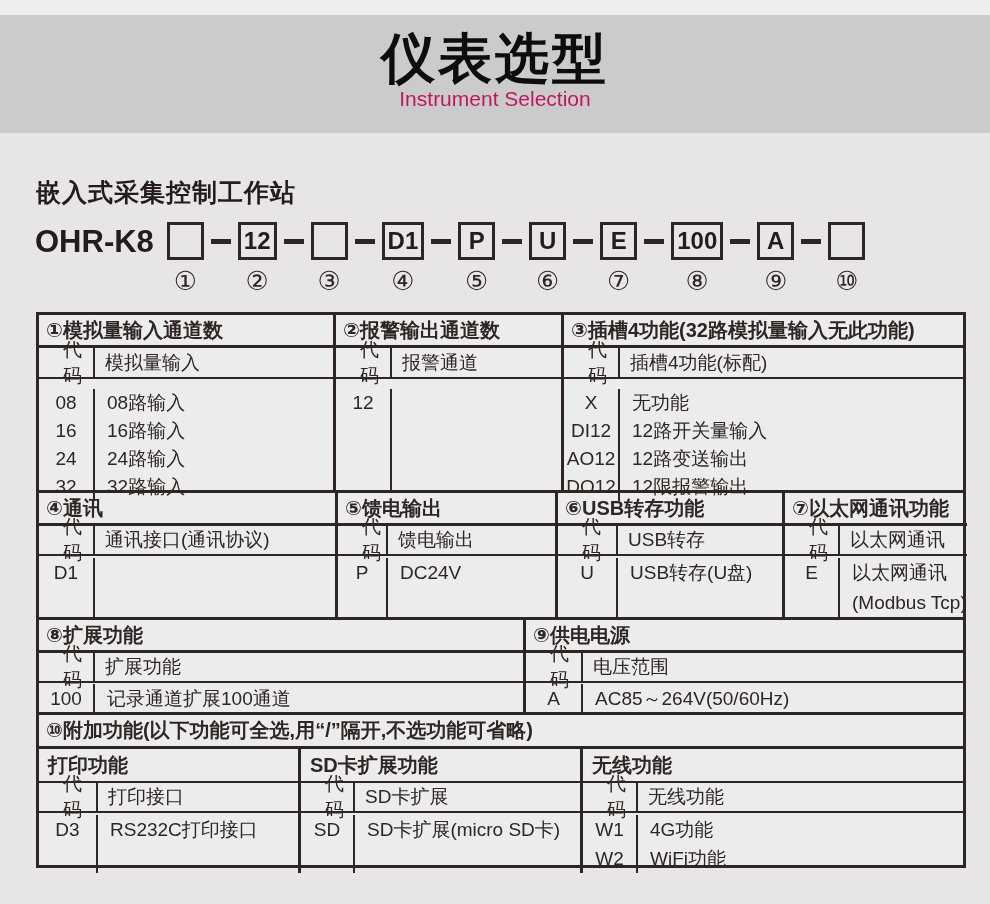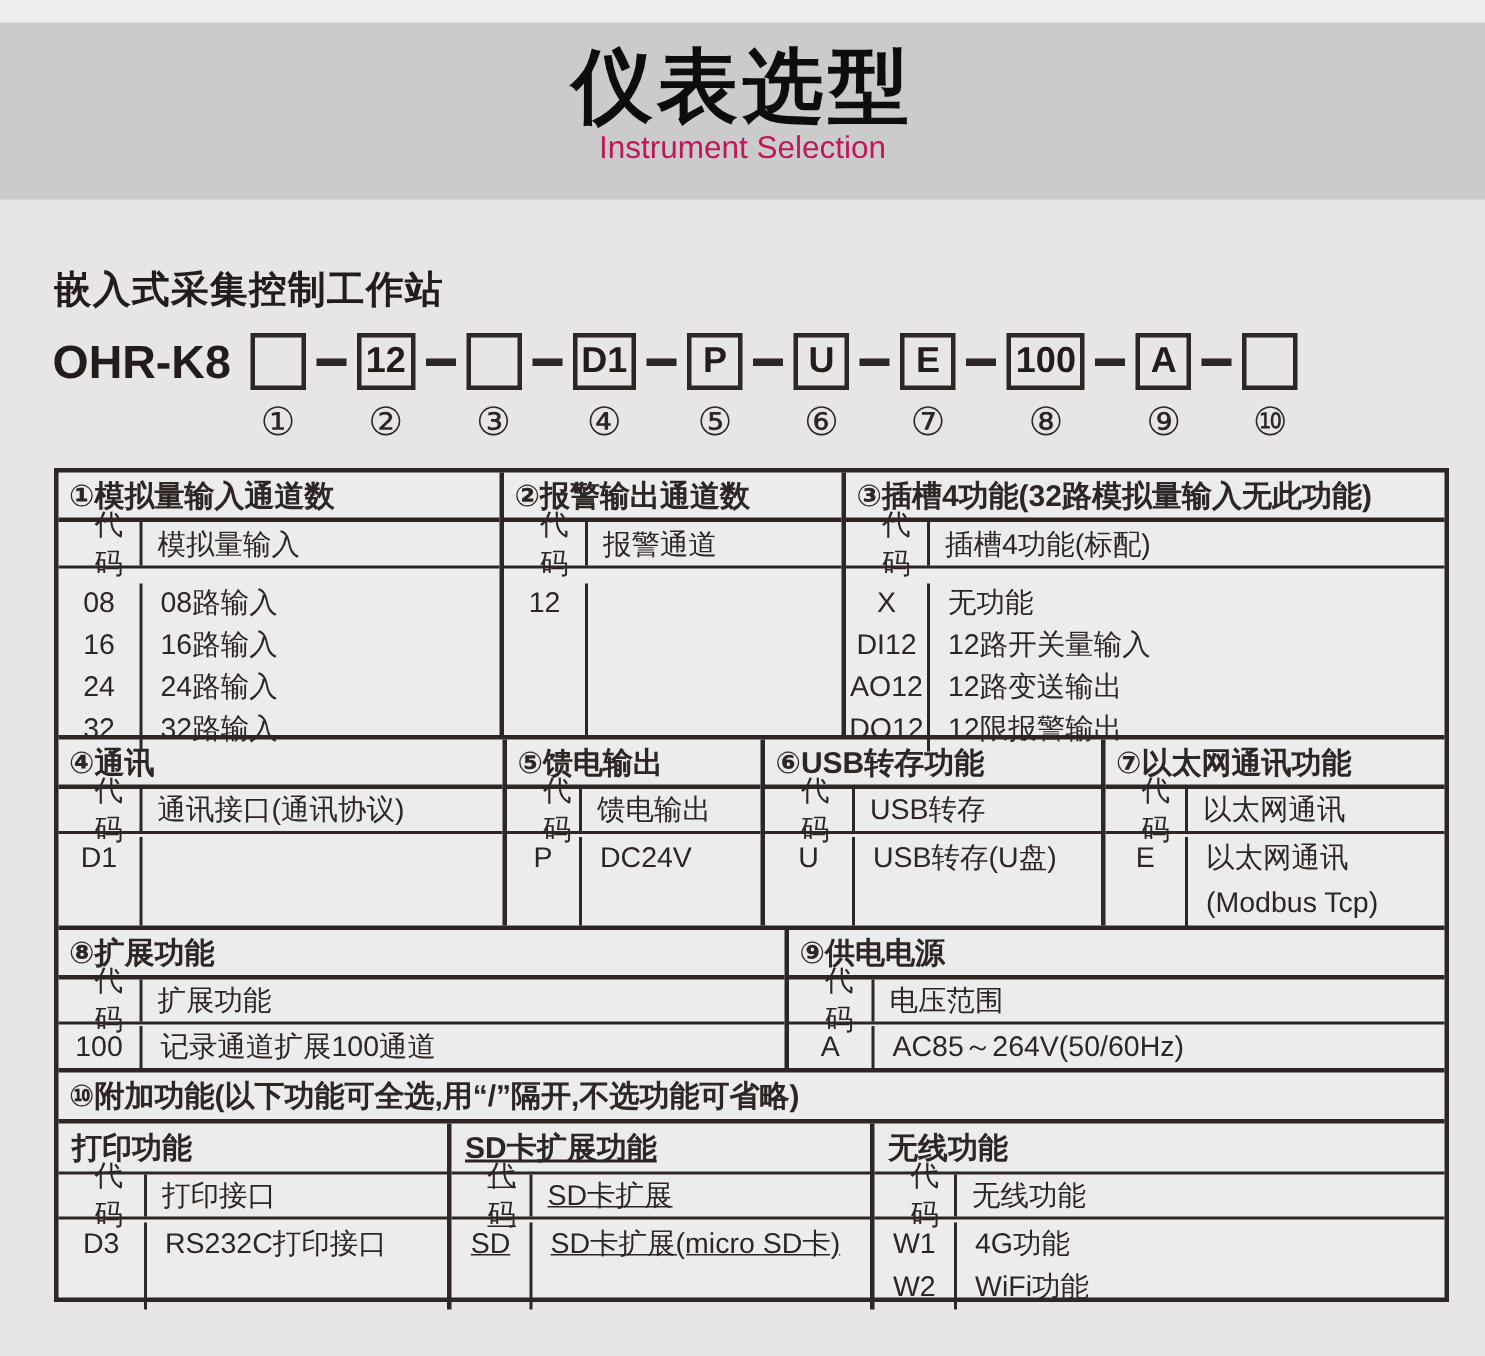--- a/index.html
+++ b/index.html
@@ -72,21 +72,21 @@
   .bandA .colhead { height:31px; }
   .bandA .cline { height:28px; line-height:28px; }
   .bandA .datarows { padding-top:10px; }
   .secA1 { width:297px; } .secA2 { width:228px; }
   .secA1 .cw, .secA2 .cw, .secA3 .cw { width:56px; }
 
   .bandB { height:127px; }
   .bandB .colhead { height:30px; }
   .bandB .cline { height:30px; line-height:30px; }
   .bandB .datarows { padding-top:2px; }
-  .secB1 { width:299px; } .secB2 { width:172px; } .secB3 { width:227px; }
+  .secB1 { width:299px; } .secB2 { width:220px; } .secB3 { width:227px; }
   .secB1 .cw { width:56px; } .secB2 .cw { width:50px; }
   .secB3 .cw { width:60px; } .secB4 .cw { width:55px; }
 
   .bandC { height:95px; }
   .bandC .colhead { height:30px; }
   .bandC .cline { height:30px; line-height:30px; }
   .bandC .datarows { padding-top:1px; }
   .secC1 { width:487px; }
   .secC1 .cw { width:56px; } .secC2 .cw { width:57px; }
 
@@ -94,21 +94,21 @@
   .bandD-title {
     height:34px; flex:none; display:flex; align-items:center;
     padding-left:7px; font-weight:bold; font-size:20px;
     border-bottom:3px solid #2e2624; white-space:nowrap;
   }
   .subband { display:flex; flex:1; }
   .bandD .sec-title { height:34px; border-bottom:2px solid #2e2624; font-size:20px; padding-left:9px; }
   .bandD .colhead { height:30px; }
   .bandD .cline { height:29px; line-height:29px; }
   .bandD .datarows { padding-top:2px; }
-  .secD1 { width:262px; } .secD2 { width:282px;text-decoration:underline; }
+  .secD1 { width:262px; } .secD2 { width:282px; }
   .secD1 .cw { width:59px; } .secD2 .cw { width:54px; } .secD3 .cw { width:55px; }
 </style>
 </head>
 <body>
 
 <div class="page">
   <div class="top-strip"></div>
 
   <div class="title-band">
     <div class="main-title">仪表选型</div>

